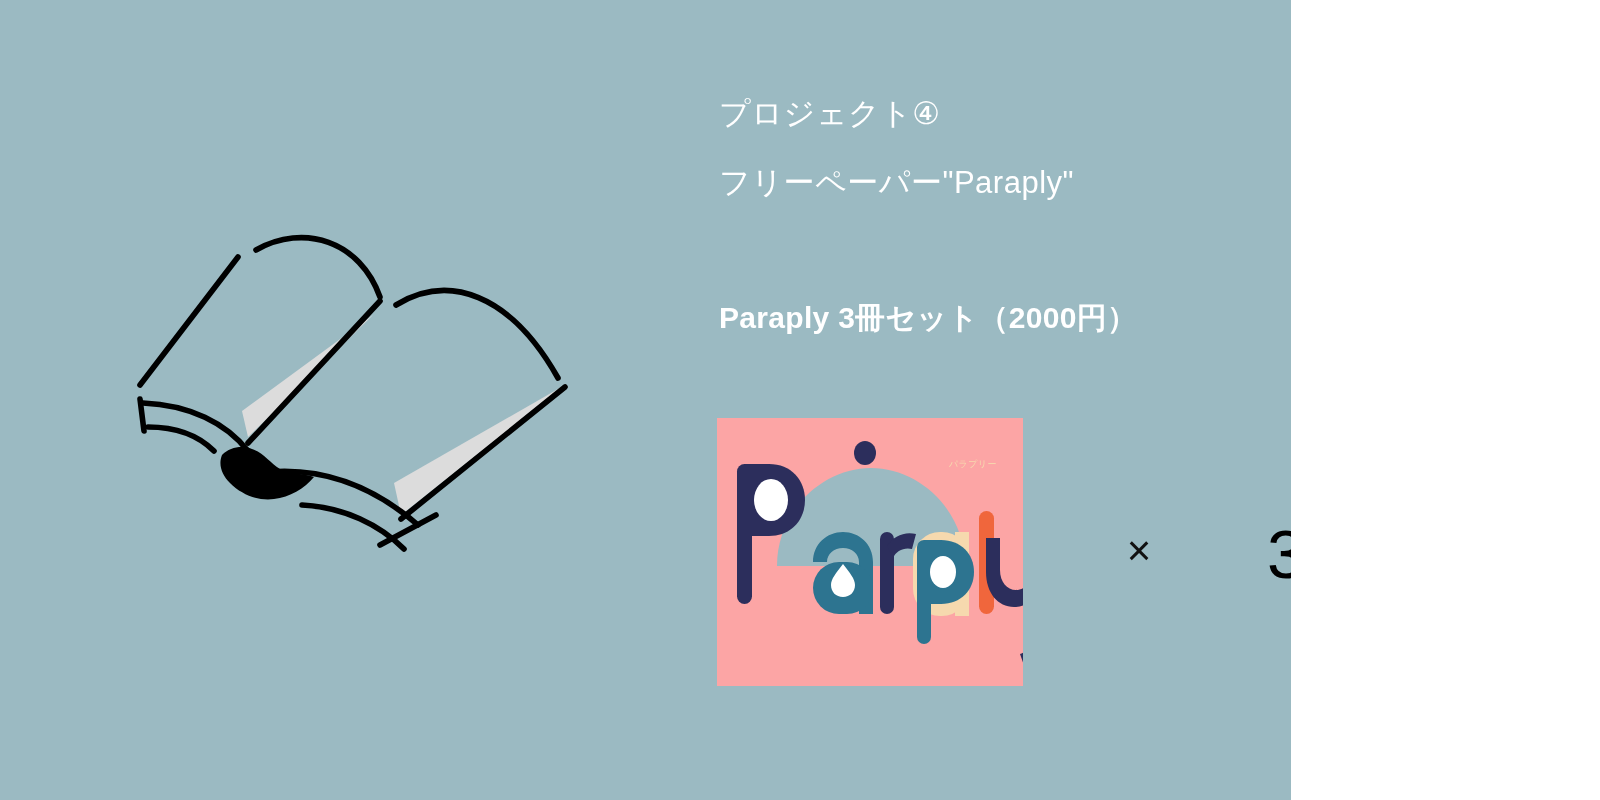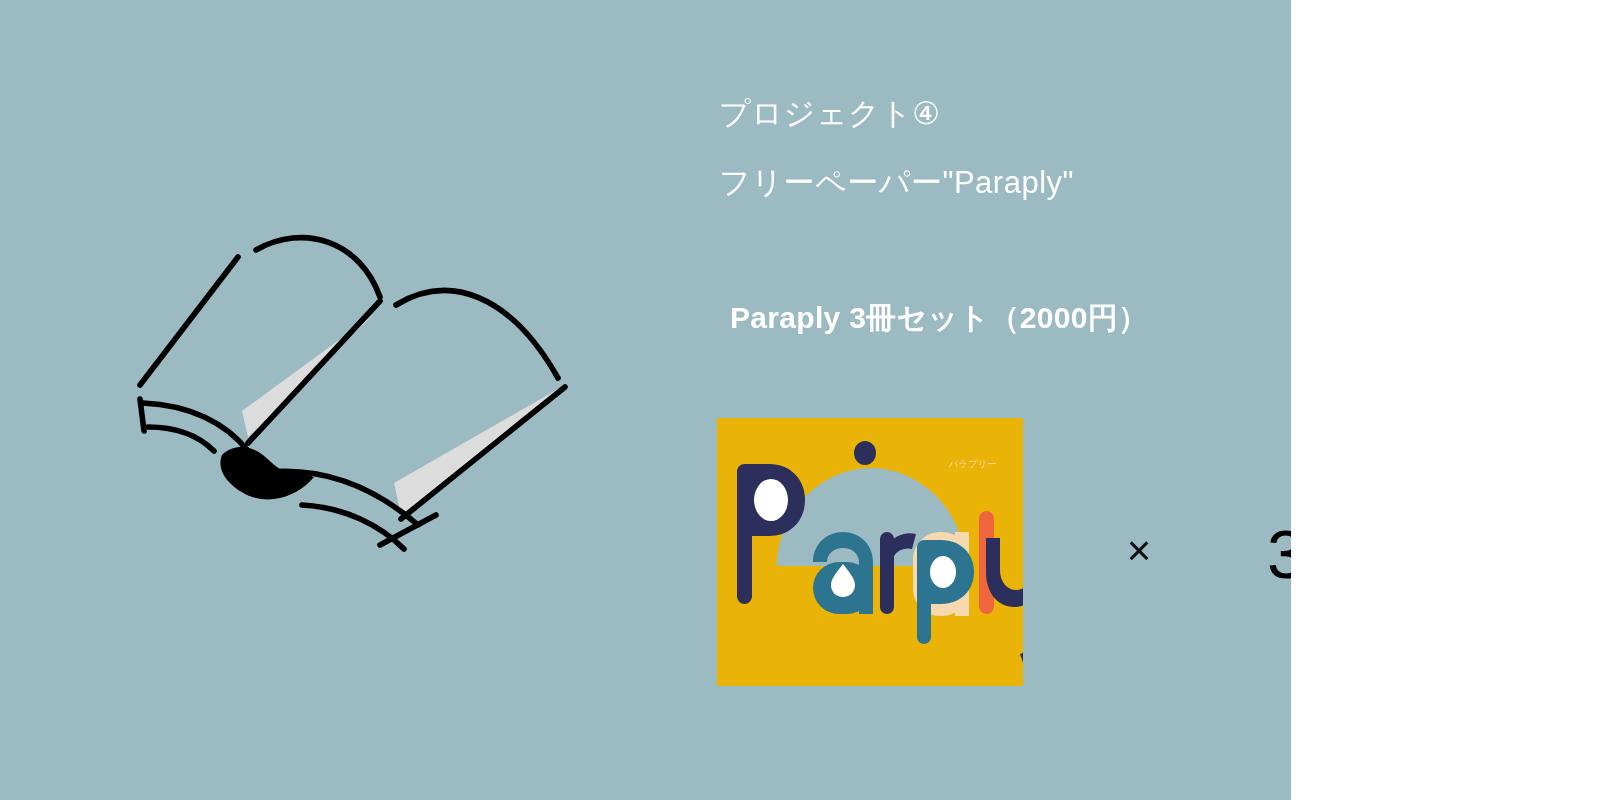--- a/index.html
+++ b/index.html
@@ -59,39 +59,38 @@
   #set-title {
     position: absolute;
     top: 303px;
     left: 2px;
     color: #FFFFFF;
     font-size: 30px;
     font-weight: 700;
     letter-spacing: 0.3px;
     white-space: nowrap;
     line-height: 1;
-    margin-left: 11px;
   }
 
   
   #product-row {
     position: absolute;
     top: 418px;
     left: 0;
     width: 880px;
     height: 270px;
   }
 
   #product-card {
     position: absolute;
     left: 0;
     top: 0;
     width: 306px;
     height: 268px;
-    background: #eab308;
+    background: #fca5a5;
     overflow: hidden;
   }
   #product-card svg {
     display: block;
     width: 100%;
     height: 100%;
   }
 
   #multiply-symbol {
     position: absolute;

